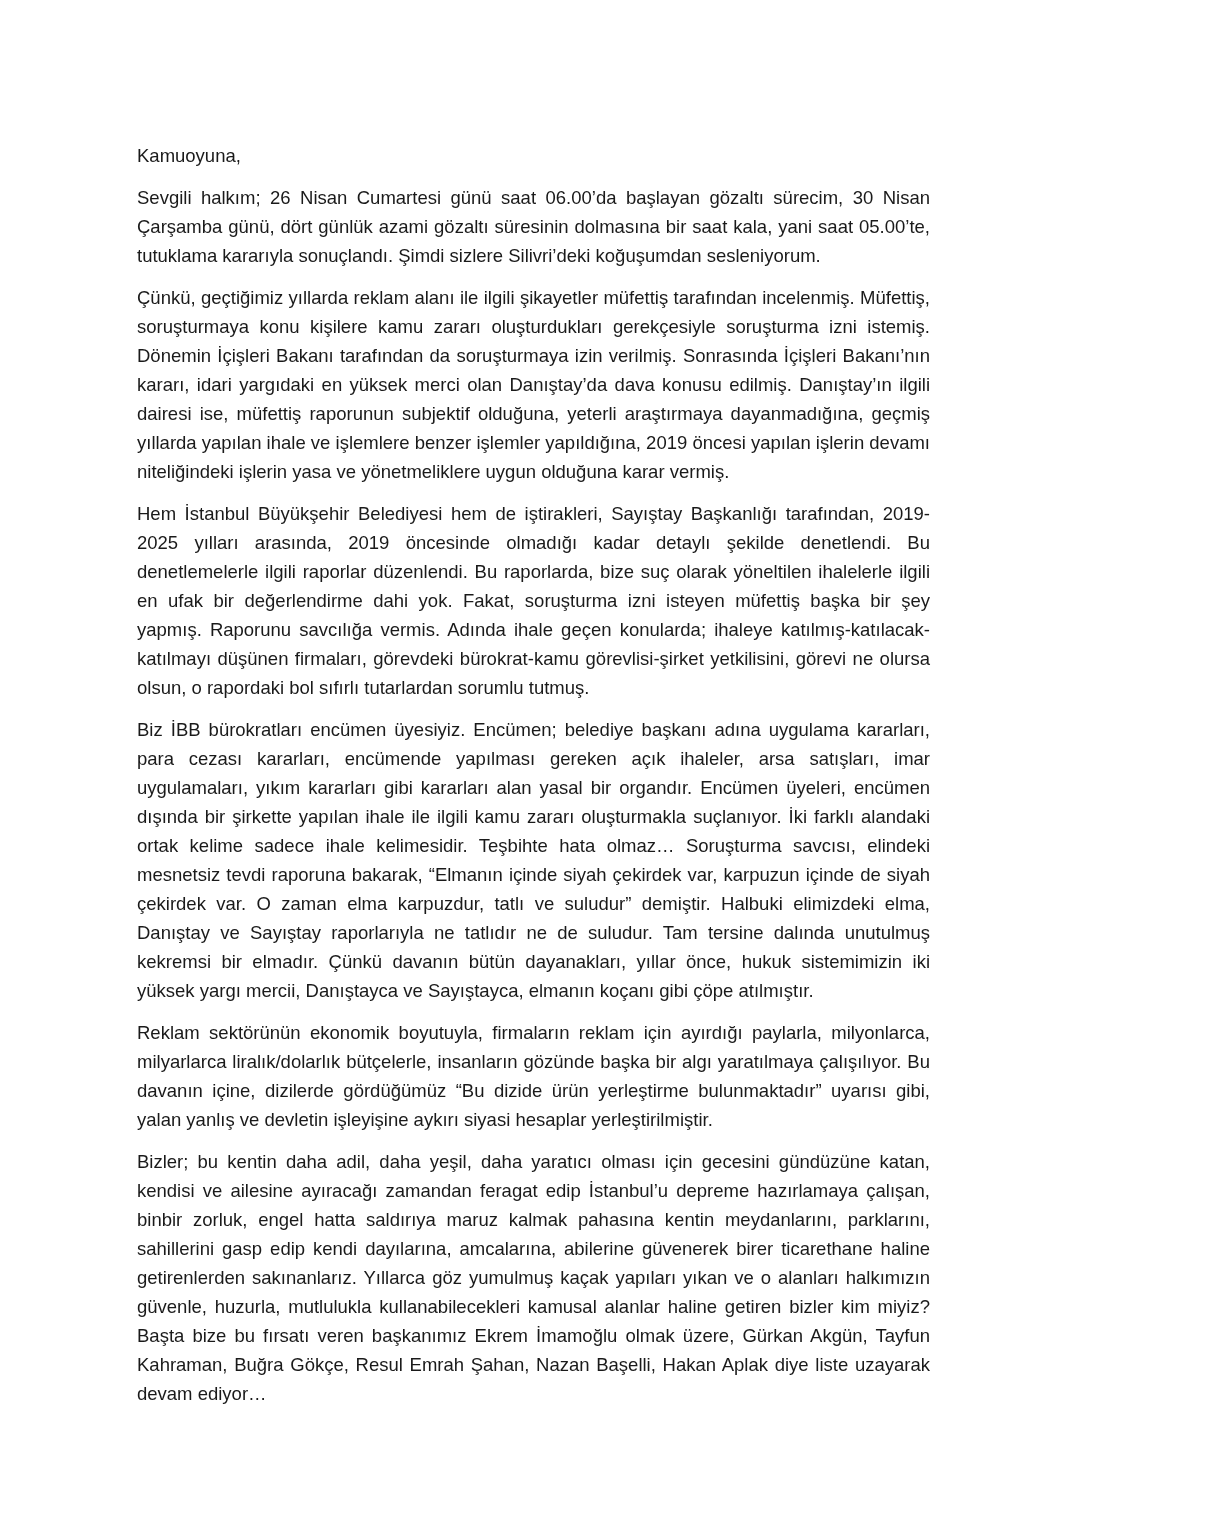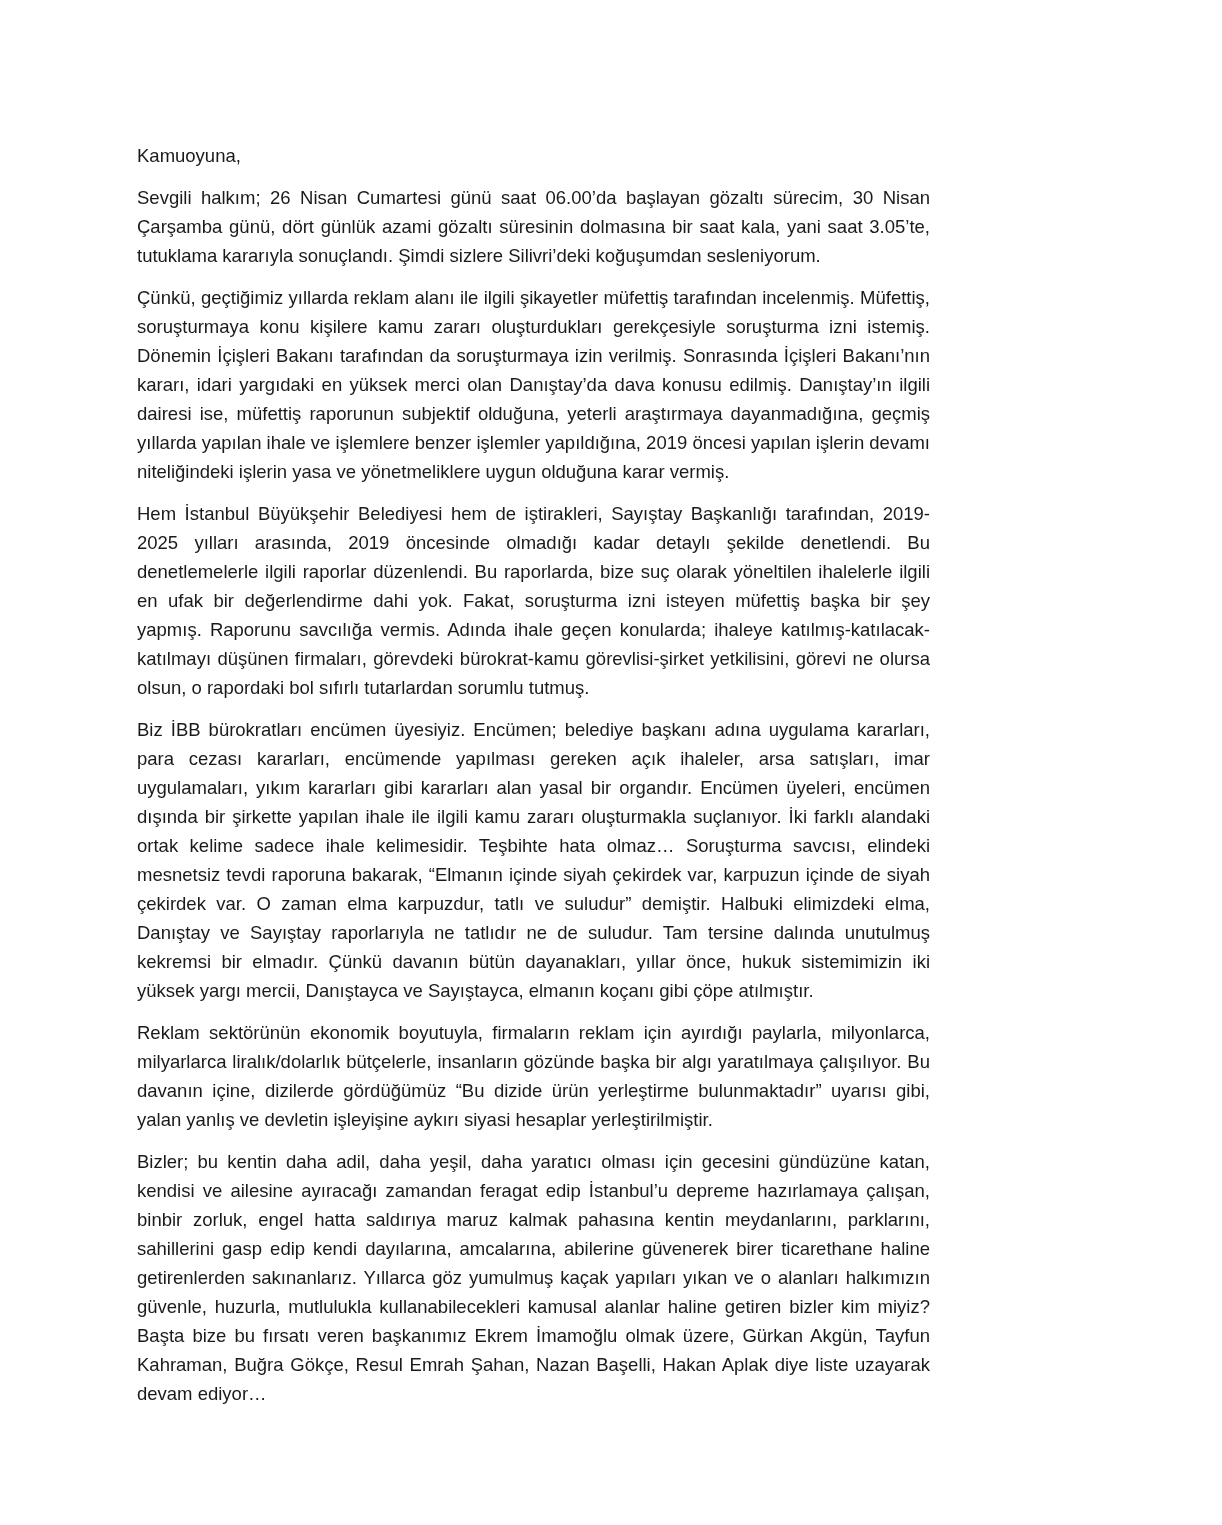--- a/index.html
+++ b/index.html
@@ -33,21 +33,21 @@
     text-align: justify;
     text-justify: inter-word;
   }
 </style>
 </head>
 <body>
 
 <div class="page">
   <p class="salutation">Kamuoyuna,</p>
 
-  <p class="para">Sevgili halkım; 26 Nisan Cumartesi günü saat 06.00’da başlayan gözaltı sürecim, 30 Nisan Çarşamba günü, dört günlük azami gözaltı süresinin dolmasına bir saat kala, yani saat 3.05’te, tutuklama kararıyla sonuçlandı. Şimdi sizlere Silivri’deki koğuşumdan sesleniyorum.</p>
+  <p class="para">Sevgili halkım; 26 Nisan Cumartesi günü saat 06.00’da başlayan gözaltı sürecim, 30 Nisan Çarşamba günü, dört günlük azami gözaltı süresinin dolmasına bir saat kala, yani saat 05.00’te, tutuklama kararıyla sonuçlandı. Şimdi sizlere Silivri’deki koğuşumdan sesleniyorum.</p>
 
 
   <p class="para">Çünkü, geçtiğimiz yıllarda reklam alanı ile ilgili şikayetler müfettiş tarafından incelenmiş. Müfettiş, soruşturmaya konu kişilere kamu zararı oluşturdukları gerekçesiyle soruşturma izni istemiş. Dönemin İçişleri Bakanı tarafından da soruşturmaya izin verilmiş. Sonrasında İçişleri Bakanı’nın kararı, idari yargıdaki en yüksek merci olan Danıştay’da dava konusu edilmiş. Danıştay’ın ilgili dairesi ise, müfettiş raporunun subjektif olduğuna, yeterli araştırmaya dayanmadığına, geçmiş yıllarda yapılan ihale ve işlemlere benzer işlemler yapıldığına, 2019 öncesi yapılan işlerin devamı niteliğindeki işlerin yasa ve yönetmeliklere uygun olduğuna karar vermiş.</p>
 
   <p class="para">Hem İstanbul Büyükşehir Belediyesi hem de iştirakleri, Sayıştay Başkanlığı tarafından, 2019-2025 yılları arasında, 2019 öncesinde olmadığı kadar detaylı şekilde denetlendi. Bu denetlemelerle ilgili raporlar düzenlendi. Bu raporlarda, bize suç olarak yöneltilen ihalelerle ilgili en ufak bir değerlendirme dahi yok. Fakat, soruşturma izni isteyen müfettiş başka bir şey yapmış. Raporunu savcılığa vermis. Adında ihale geçen konularda; ihaleye katılmış-katılacak-katılmayı düşünen firmaları, görevdeki bürokrat-kamu görevlisi-şirket yetkilisini, görevi ne olursa olsun, o rapordaki bol sıfırlı tutarlardan sorumlu tutmuş.</p>
 
   <p class="para">Biz İBB bürokratları encümen üyesiyiz. Encümen; belediye başkanı adına uygulama kararları, para cezası kararları, encümende yapılması gereken açık ihaleler, arsa satışları, imar uygulamaları, yıkım kararları gibi kararları alan yasal bir organdır. Encümen üyeleri, encümen dışında bir şirkette yapılan ihale ile ilgili kamu zararı oluşturmakla suçlanıyor. İki farklı alandaki ortak kelime sadece ihale kelimesidir. Teşbihte hata olmaz… Soruşturma savcısı, elindeki mesnetsiz tevdi raporuna bakarak, “Elmanın içinde siyah çekirdek var, karpuzun içinde de siyah çekirdek var. O zaman elma karpuzdur, tatlı ve suludur” demiştir. Halbuki elimizdeki elma, Danıştay ve Sayıştay raporlarıyla ne tatlıdır ne de suludur. Tam tersine dalında unutulmuş kekremsi bir elmadır. Çünkü davanın bütün dayanakları, yıllar önce, hukuk sistemimizin iki yüksek yargı mercii, Danıştayca ve Sayıştayca, elmanın koçanı gibi çöpe atılmıştır.</p>
 
   <p class="para">Reklam sektörünün ekonomik boyutuyla, firmaların reklam için ayırdığı paylarla, milyonlarca, milyarlarca liralık/dolarlık bütçelerle, insanların gözünde başka bir algı yaratılmaya çalışılıyor. Bu davanın içine, dizilerde gördüğümüz “Bu dizide ürün yerleştirme bulunmaktadır” uyarısı gibi, yalan yanlış ve devletin işleyişine aykırı siyasi hesaplar yerleştirilmiştir.</p>
 

